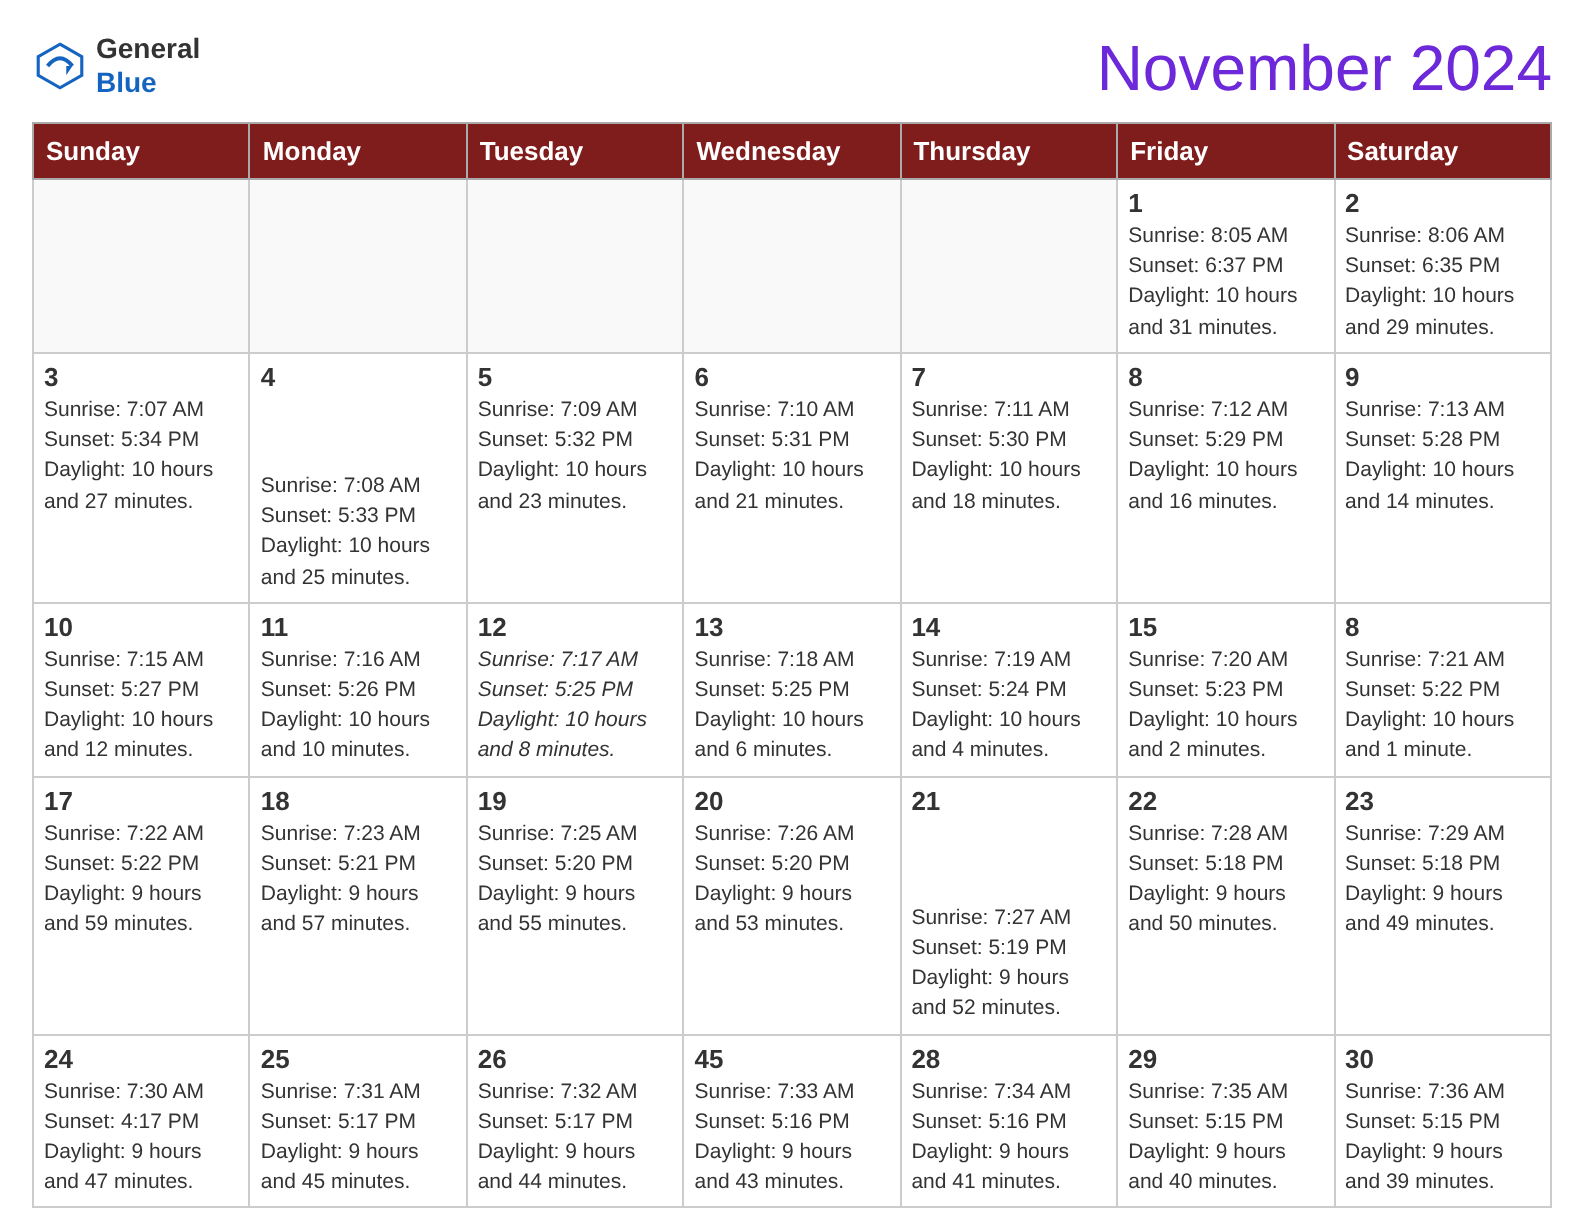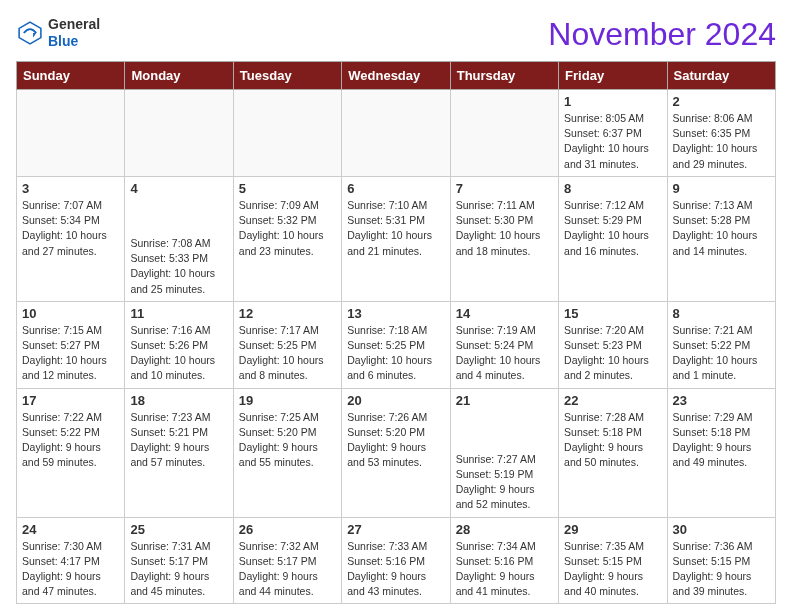--- a/index.html
+++ b/index.html
@@ -188,21 +188,21 @@
 Daylight: 10 hours and 12 minutes.</div>
         </td>
         <td>
           <span class="day-number">11</span>
           <div class="day-info" style="white-space: pre-line;">Sunrise: 7:16 AM
 Sunset: 5:26 PM
 Daylight: 10 hours and 10 minutes.</div>
         </td>
         <td>
           <span class="day-number">12</span>
-          <div class="day-info" style="white-space: pre-line;">Sunrise: 7:17 AM
+          <div class="day-info" style="white-space: pre-line; font-style: italic;">Sunrise: 7:17 AM
 Sunset: 5:25 PM
 Daylight: 10 hours and 8 minutes.</div>
         </td>
         <td>
           <span class="day-number">13</span>
           <div class="day-info" style="white-space: pre-line;">Sunrise: 7:18 AM
 Sunset: 5:25 PM
 Daylight: 10 hours and 6 minutes.</div>
         </td>
         <td>
@@ -281,21 +281,21 @@
 Sunset: 5:17 PM
 Daylight: 9 hours and 45 minutes.</div>
         </td>
         <td>
           <span class="day-number">26</span>
           <div class="day-info" style="white-space: pre-line;">Sunrise: 7:32 AM
 Sunset: 5:17 PM
 Daylight: 9 hours and 44 minutes.</div>
         </td>
         <td>
-          <span class="day-number">27</span>
+          <span class="day-number">45</span>
           <div class="day-info" style="white-space: pre-line;">Sunrise: 7:33 AM
 Sunset: 5:16 PM
 Daylight: 9 hours and 43 minutes.</div>
         </td>
         <td>
           <span class="day-number">28</span>
           <div class="day-info" style="white-space: pre-line;">Sunrise: 7:34 AM
 Sunset: 5:16 PM
 Daylight: 9 hours and 41 minutes.</div>
         </td>

